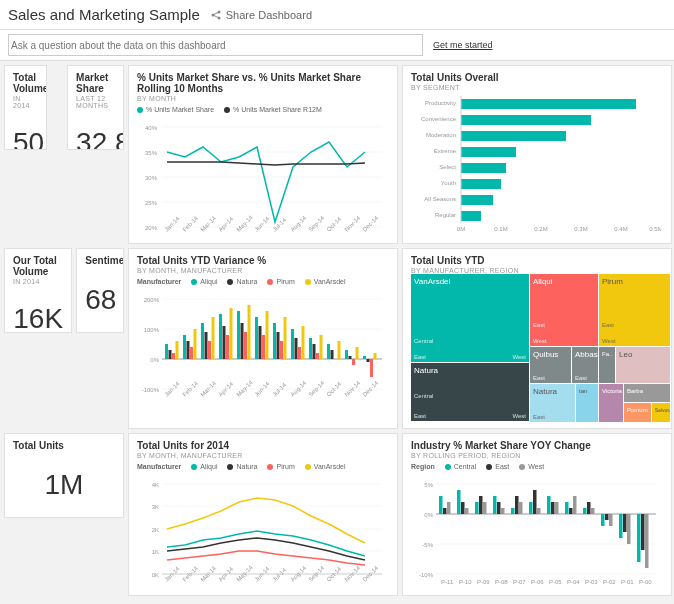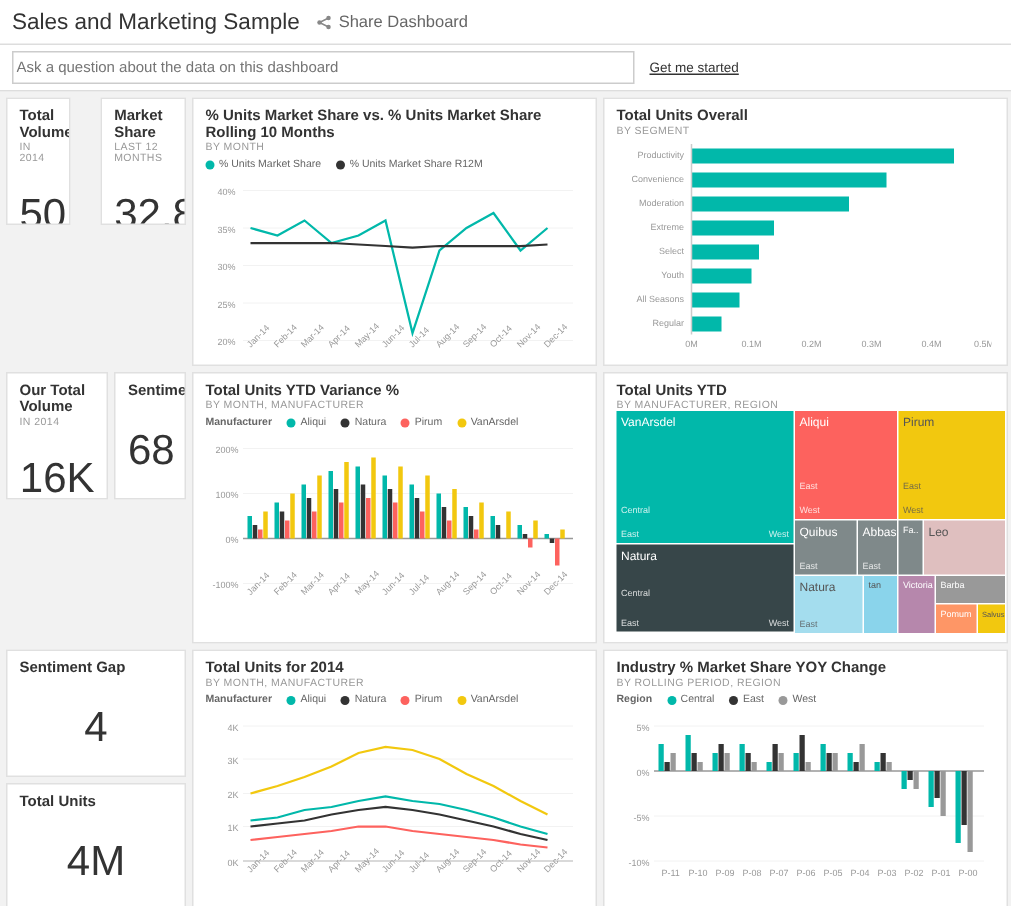--- a/index.html
+++ b/index.html
@@ -308,26 +308,22 @@
               <div class="tm-box" style="background:#f2c80f;flex:0 0 18px;color:#555"><span style="font-size:5px">Salvus</span></div>
             </div>
           </div>
         </div>
       </div>
     </div>
   </div>
 
   <div style="display:flex;flex-direction:column;gap:4px">
     <div class="tile kpi">
-      <div class="tile-t">Sentiment Gap</div>
-      <div class="bignum">4</div>
-    </div>
-    <div class="tile kpi">
       <div class="tile-t">Total Units</div>
-      <div class="bignum">4M</div>
+      <div class="bignum">1M</div>
     </div>
   </div>
 
   <div class="tile">
     <div class="tile-t">Total Units for 2014</div>
     <div class="tile-st">BY MONTH, MANUFACTURER</div>
     <div class="legend">
       <b style="font-size:7px">Manufacturer</b>
       <span>
           <i class="dot c-teal"></i>

